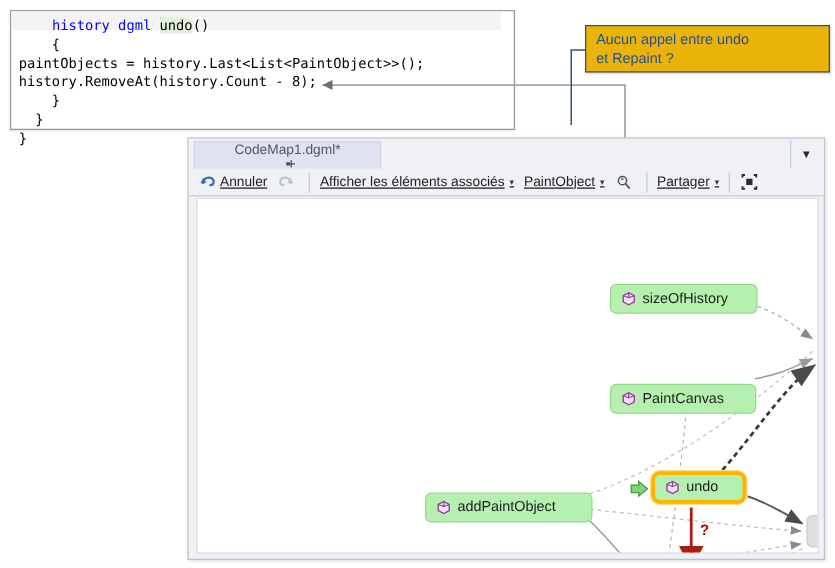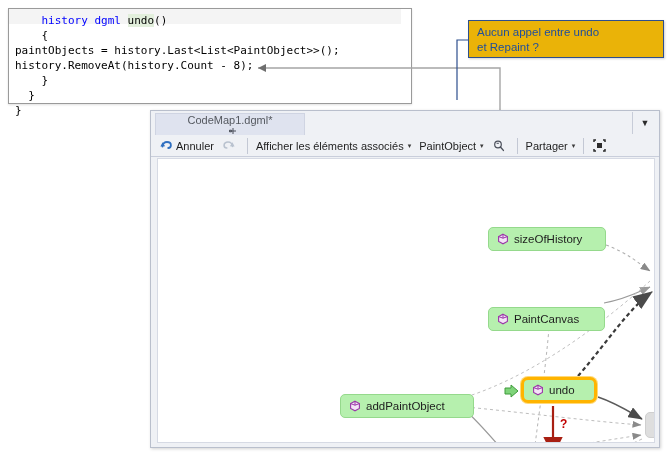--- a/index.html
+++ b/index.html
@@ -66,21 +66,21 @@
     font-size:9px;color:#2b2b2b;
   }
   #tab-sep{position:absolute;right:26px;top:1px;width:1px;height:22px;background:#c7ccd8;}
 
   
   #toolbar{
     position:absolute;left:0;top:24px;right:0;height:22px;
     background:#eff1f5;border-bottom:1px solid #c9cedb;
     display:flex;align-items:center;padding-left:4px;box-sizing:border-box;
   }
-  .tb-item{display:flex;align-items:center;height:20px;padding:0 4px;font-size:11px;color:#1e1e1e;cursor:default;}
+  .tb-item{display:flex;align-items:center;height:20px;padding:0 4px;font-size:11px;color:#1e1e1e;cursor:default;text-decoration:underline;}
   .tb-sep{width:1px;height:16px;background:#c3c8d4;margin:0 4px;}
   .tb-caret{font-size:7px;margin-left:4px;color:#3a3a3a;}
   .tb-icon{display:inline-flex;align-items:center;justify-content:center;margin-right:3px;}
 
   
   #map-canvas{
     position:absolute;left:6px;top:47px;right:4px;bottom:4px;
     background:#ffffff;border:1px solid #d6dae4;box-sizing:border-box;overflow:hidden;
   }
   #edges{position:absolute;left:0;top:0;width:498px;height:285px;}

